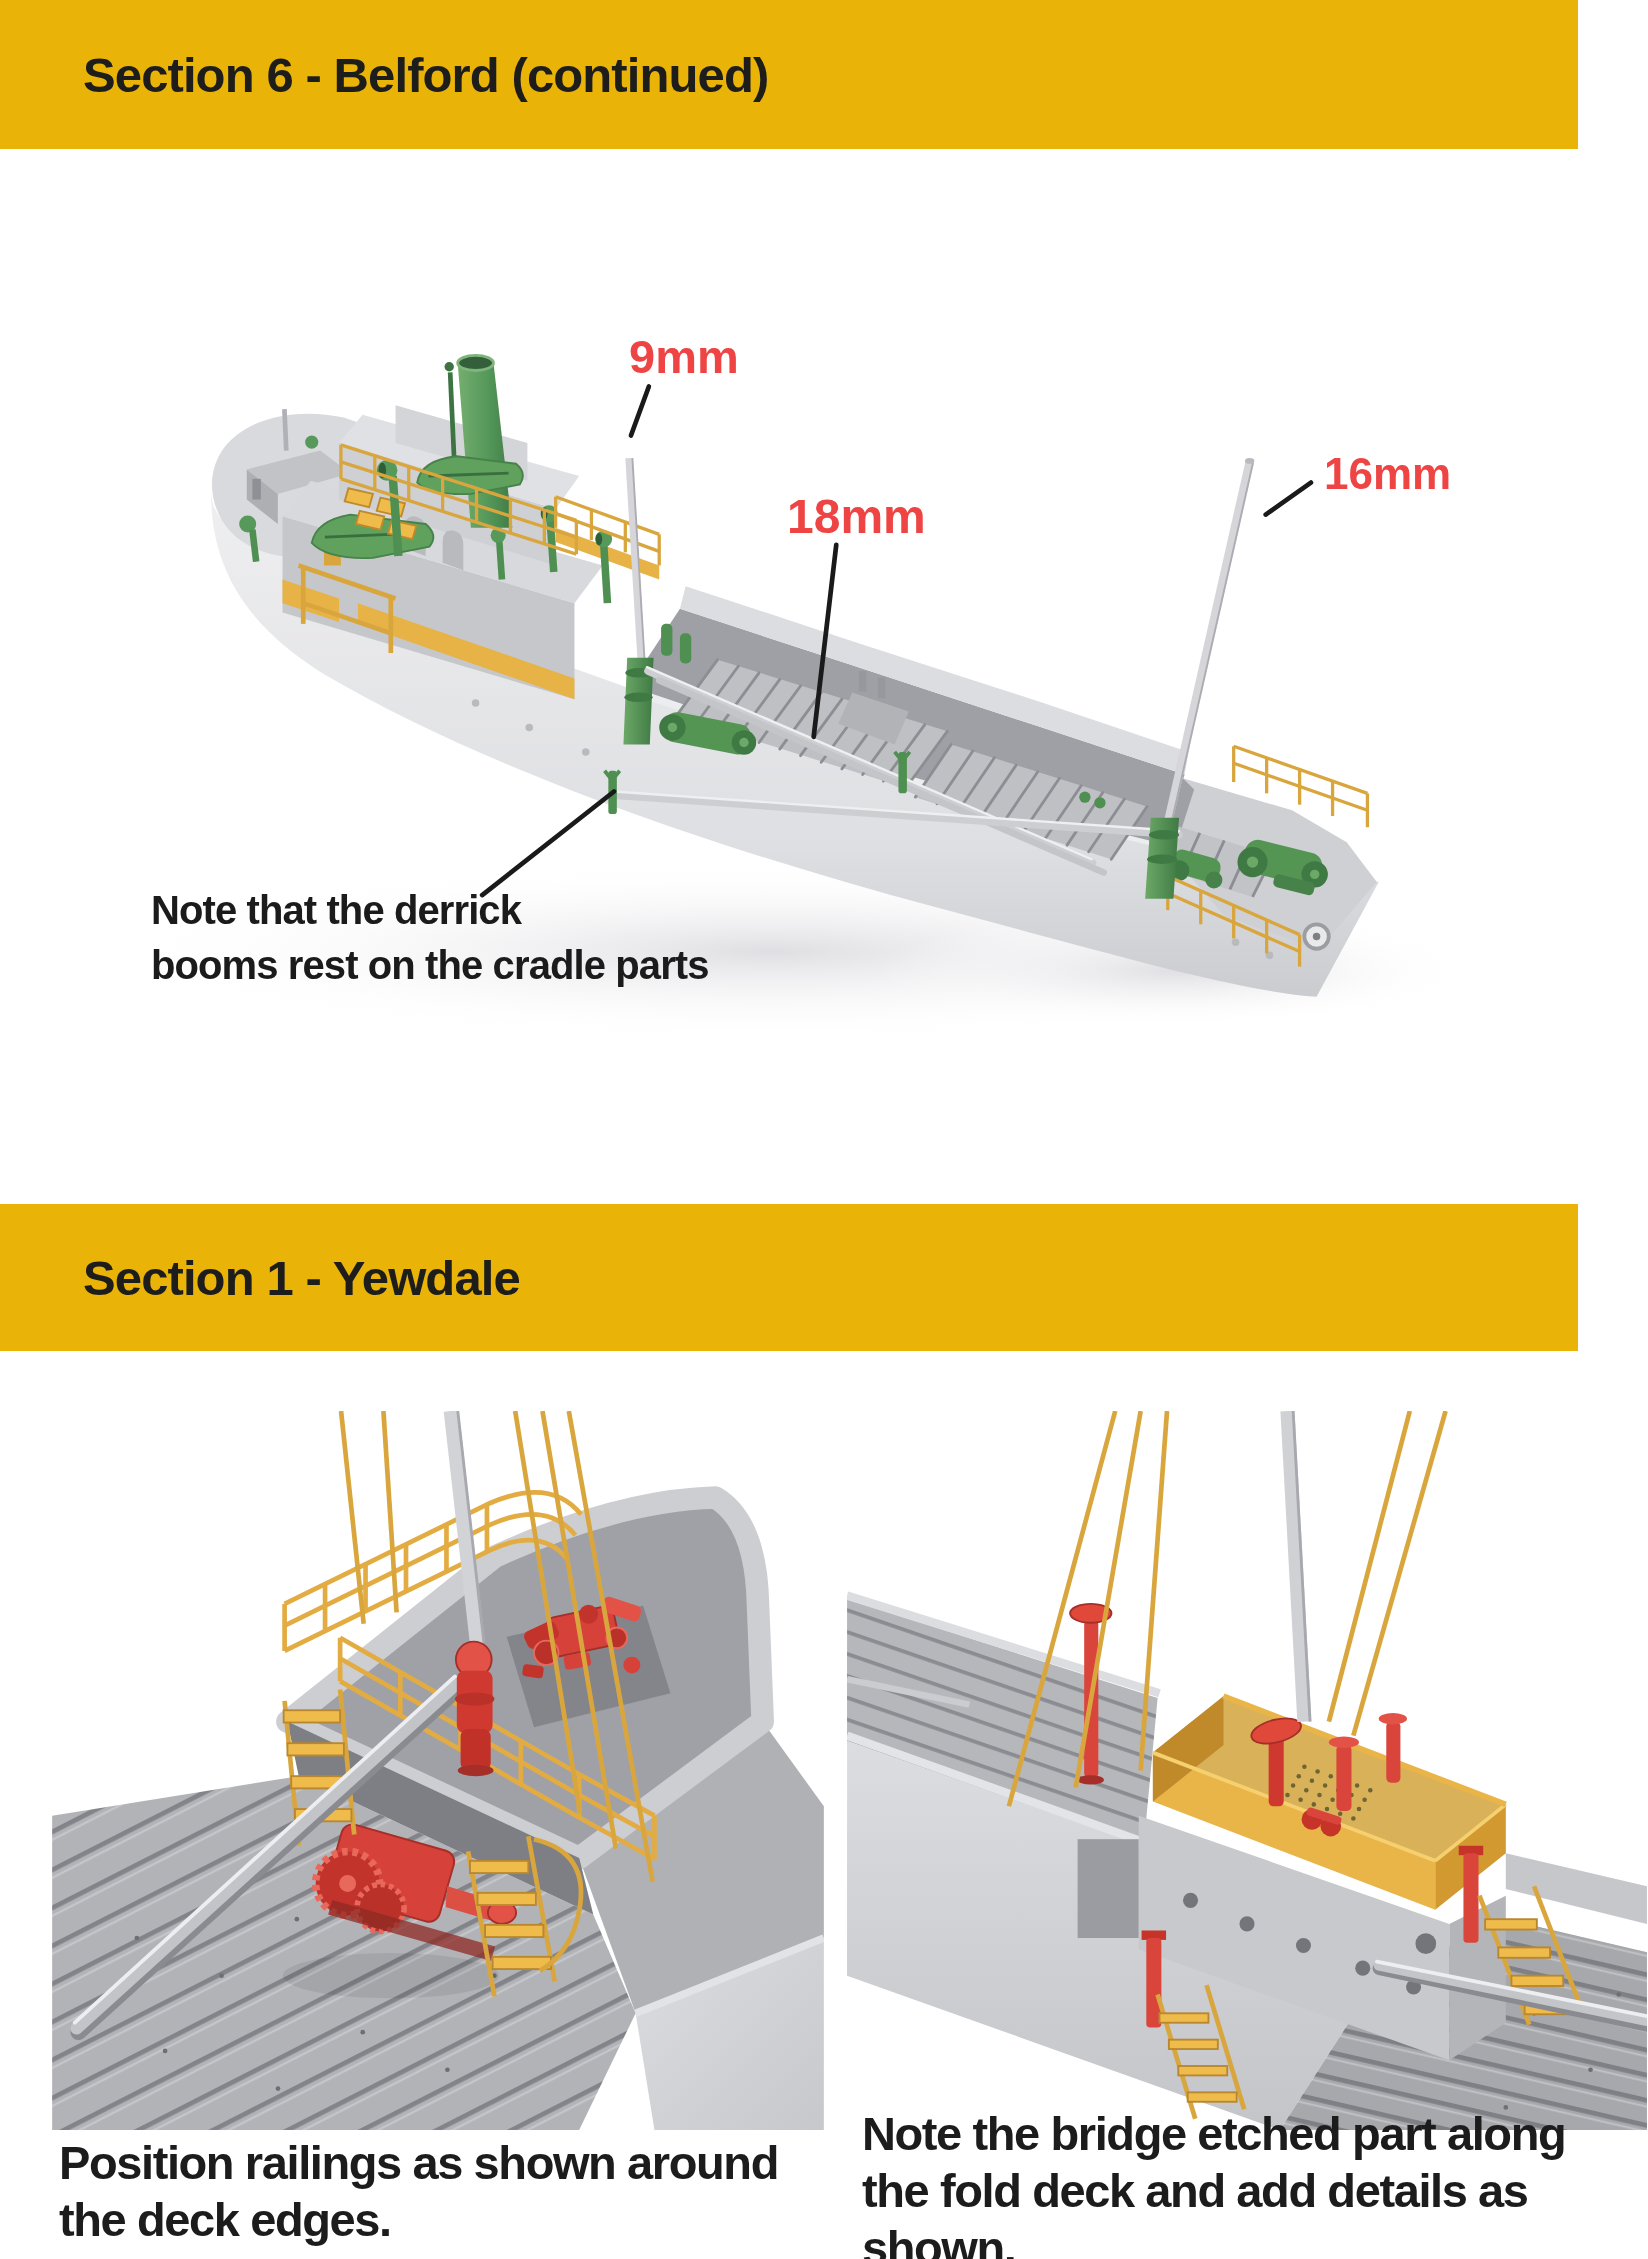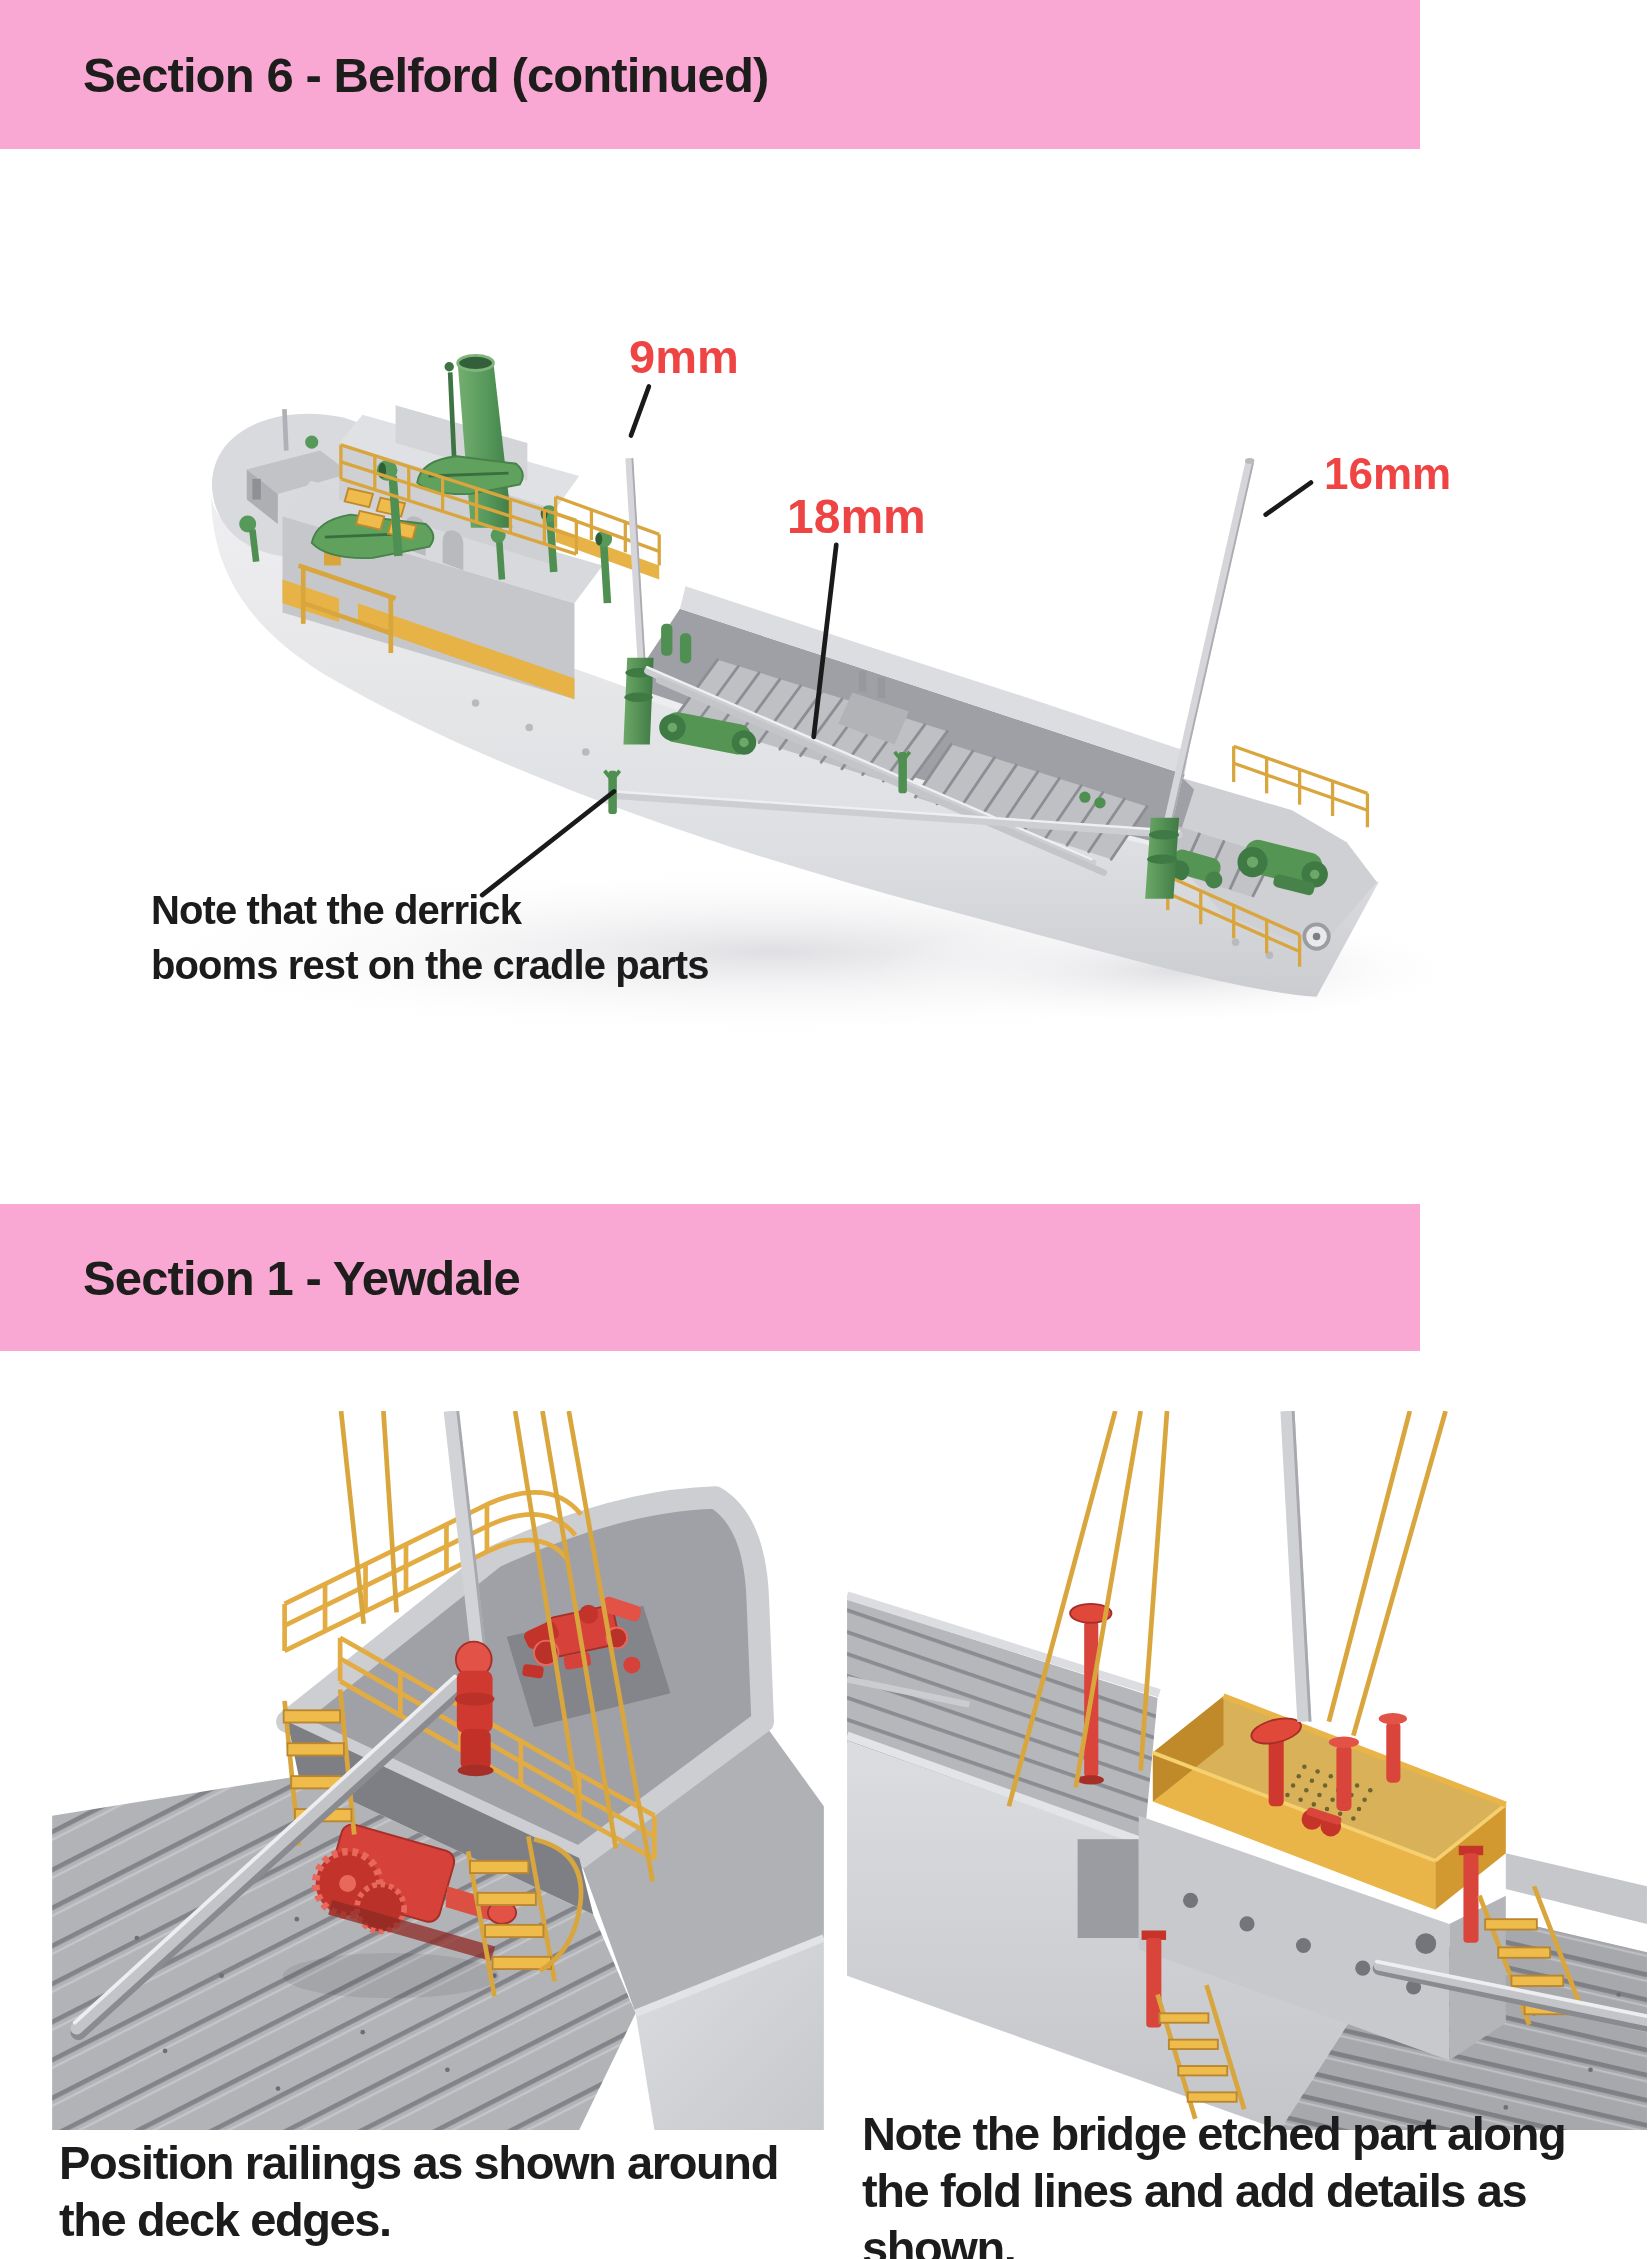--- a/index.html
+++ b/index.html
@@ -2,21 +2,21 @@
 <html style="font-size:15px"><head>
 <meta charset="utf-8">
 <style>
   html,body{margin:0;padding:0;background:#ffffff;}
   .page{
     position:relative; width:1649px; height:2260px; background:#ffffff;
     overflow:hidden; font-family:"Liberation Sans","DejaVu Sans",sans-serif;
     color:#1a1a1a;
   }
   .section-bar{
-    position:absolute; left:0; width:1420px; background:#f9a8d4;
+    position:absolute; left:0; width:1578px; background:#eab308;
     display:flex; align-items:center;
   }
   .section-bar .bar-title{
     margin-left:83px; font-size:49px; font-weight:700; color:#1d1d1b;
     letter-spacing:-0.9px;
   }
   #bar-s6{ top:0; height:149px; }
   #bar-s7{ top:1204px; height:147px; }
 
   .figure{ position:absolute; }
@@ -628,18 +628,18 @@
       </g>
     </svg>
   </div>
 
   <div class="caption" id="caption-left">
     <div>Position railings as shown around</div>
     <div>the deck edges.</div>
   </div>
   <div class="caption" id="caption-right">
     <div>Note the bridge etched part along</div>
-    <div>the fold lines and add details as</div>
+    <div>the fold deck and add details as</div>
     <div>shown.</div>
   </div>
 
 </div>
 
 
 </body></html>

